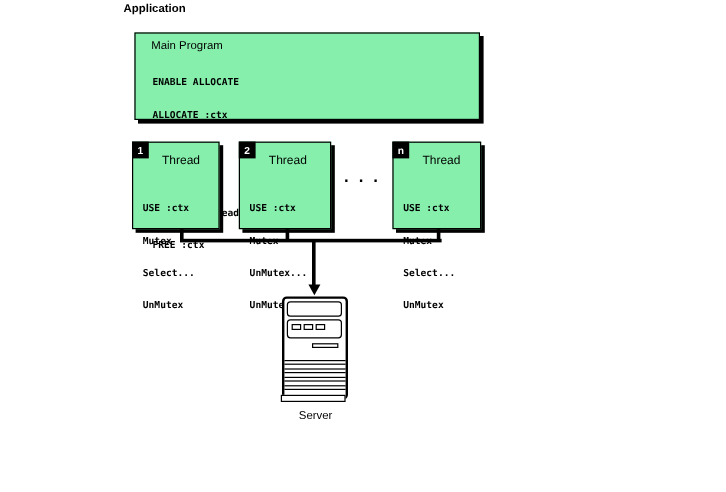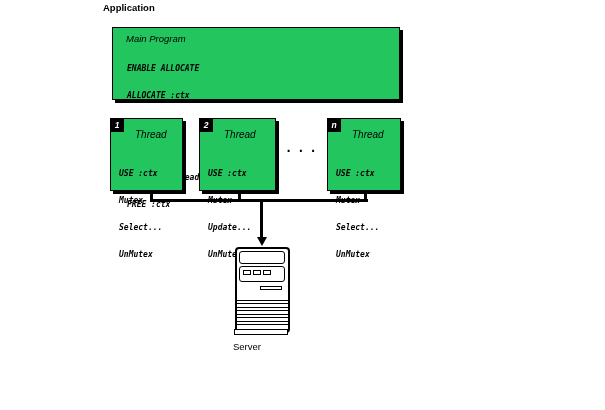--- a/index.html
+++ b/index.html
@@ -14,24 +14,23 @@
     overflow: hidden;
   }
   .app-label {
     position: absolute;
     left: 103px; top: 2px;
     font-size: 9.5px;
     font-weight: bold;
   }
   .shadow-box {
     position: absolute;
-    background: #22c55e;
+    background: #86efac;
     border: 1px solid #000000;
     box-shadow: 3px 3px 0 #000000;
-    font-style: italic;
   }
   .main-box { left: 112px; top: 27px; width: 288px; height: 73px; }
   .main-title {
     position: absolute; left: 13px; top: 5px;
     font-size: 9.5px;
   }
   .code {
     position: absolute;
     font-family: "DejaVu Sans Mono", monospace;
     font-weight: bold;
@@ -111,21 +110,21 @@
   .vent-7 { top: 72px; } .vent-8 { top: 75px; }
   .server-base {
     position: absolute; left: 234px; top: 329px;
     width: 54px; height: 6px;
     border: 1px solid #000000;
     background: #ffffff;
     z-index: 2;
   }
   .server-label {
     position: absolute; left: 233px; top: 341px;
-    width: 60px; 
+    width: 60px; text-align: center;
     font-size: 9.5px;
   }
 </style>
 </head>
 <body>
 
 <div class="canvas">
 
   <div class="app-label">Application</div>
 
@@ -151,21 +150,21 @@
       <div class="code-line">UnMutex</div>
     </div>
   </div>
 
   <div class="shadow-box thread-box thread-2">
     <div class="badge">2</div>
     <div class="thread-title">Thread</div>
     <div class="code thread-code">
       <div class="code-line">USE :ctx</div>
       <div class="code-line">Mutex</div>
-      <div class="code-line">Update...</div>
+      <div class="code-line">UnMutex...</div>
       <div class="code-line">UnMutex</div>
     </div>
   </div>
 
   <div class="ellipsis">...</div>
 
   <div class="shadow-box thread-box thread-n">
     <div class="badge">n</div>
     <div class="thread-title">Thread</div>
     <div class="code thread-code">

